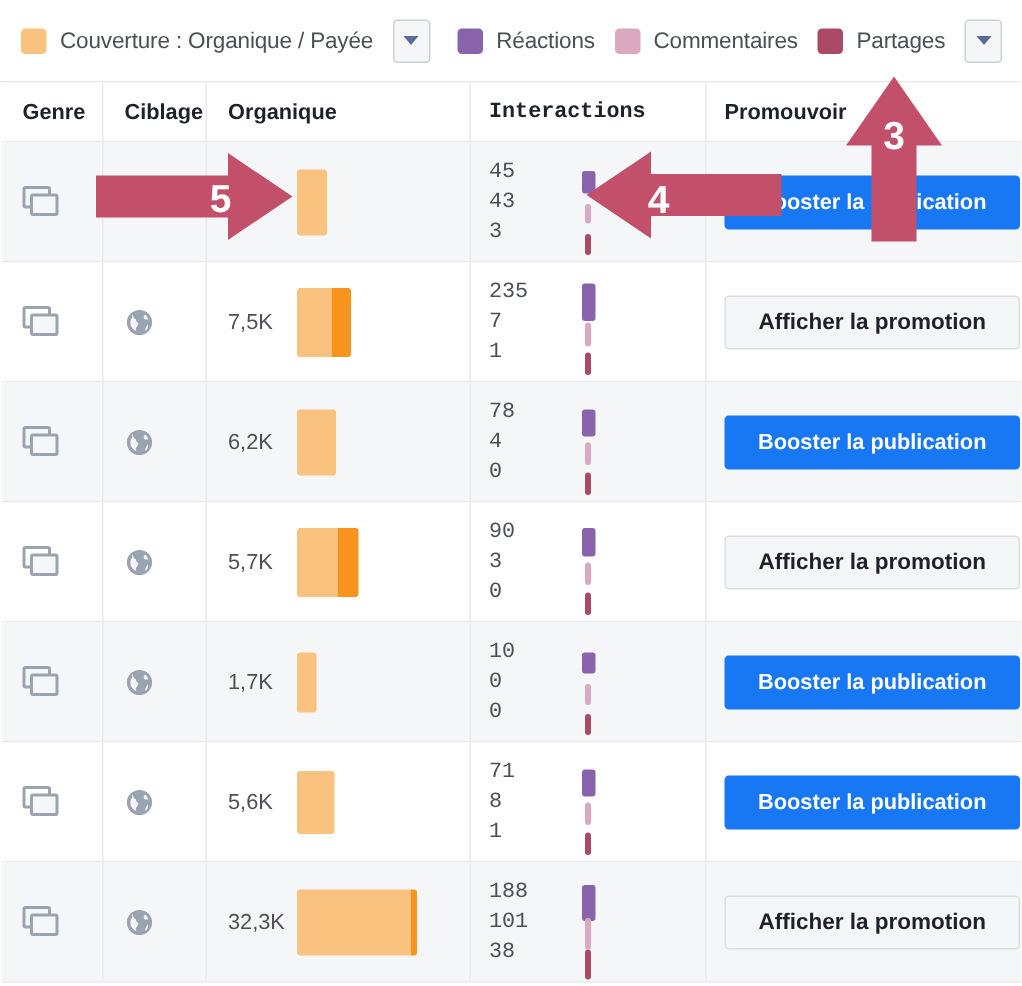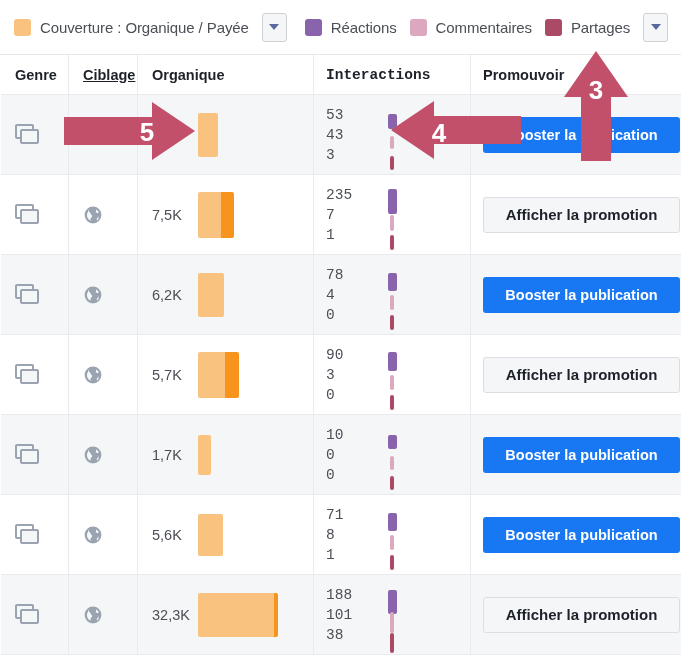--- a/index.html
+++ b/index.html
@@ -54,21 +54,21 @@
   .row-white { background: #ffffff; }
   .row-grey  { background: #f5f6f7; }
 
   .cell {
     border-right: 1px solid #e9eaed;
     display: flex; align-items: center;
     padding-left: 12px;
     overflow: hidden;
   }
   .c-genre   { width: 68px;  justify-content: flex-start; padding-left: 14px; }
-  .c-ciblage { width: 69px;  justify-content: flex-start; padding-left: 14px; text-decoration: underline; }
+  .c-ciblage { width: 69px;  justify-content: flex-start; padding-left: 14px; }
   .c-couv    { width: 176px; padding-left: 14px; }
   .c-inter   { width: 157px; padding-left: 12px; font-family: Liberation Mono, monospace; }
   .c-promo   { width: 211px; padding-left: 12px; border-right: none; }
 
   
   .album-icon { position: relative; width: 24px; height: 21px; }
   .album-icon .back {
     position: absolute; left: 0; top: 0; width: 19px; height: 15px;
     border: 2px solid #9aa3b0; border-radius: 2px; background: transparent;
   }
@@ -192,21 +192,21 @@
             <div class="reach-wrap">
               <span class="reach-val"></span>
               <div class="reach-bar">
                 <span class="bar-single" style="width:20px;height:44px"></span>
               </div>
             </div>
           </div>
           <div class="cell c-inter">
             <div class="inter-wrap">
               <div class="inter-nums">
-                <div>53</div>
+                <div>45</div>
                 <div>43</div>
                 <div>3</div>
               </div>
               <div class="inter-bars">
                 <span class="ib ib-react" style="height:15px; top:12.5px"></span>
                 <span class="ib ib-comment" style="height:13px; top:34.5px; width:4px; left:2px"></span>
                 <span class="ib ib-share" style="height:14px; top:54px; width:4px; left:2px"></span>
               </div>
             </div>
           </div>

